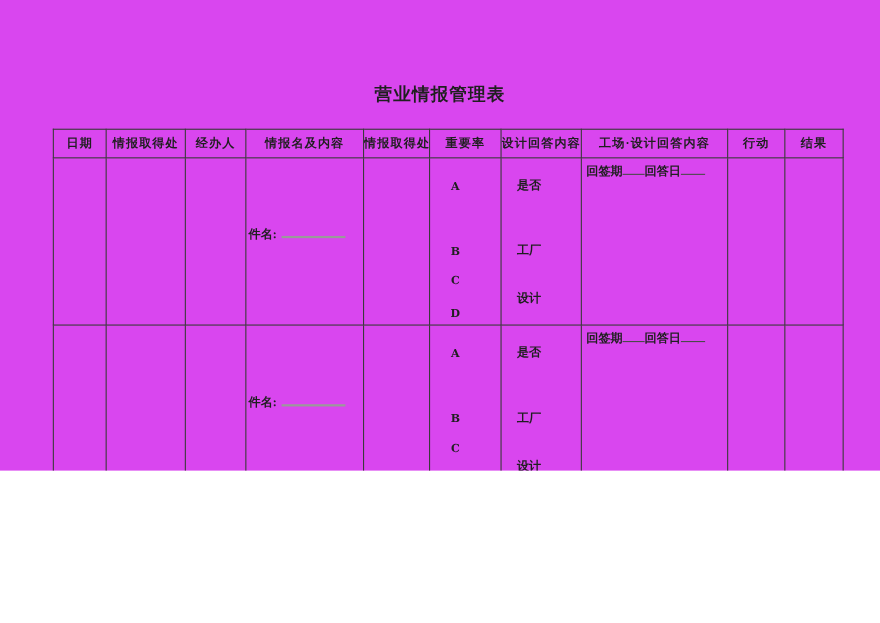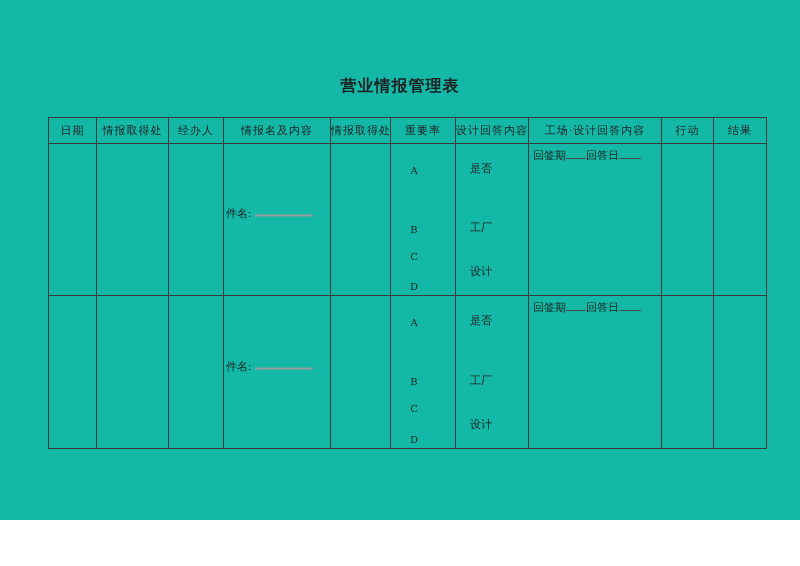--- a/index.html
+++ b/index.html
@@ -1,20 +1,20 @@
 <!DOCTYPE html>
 <html><head>
 <meta charset="utf-8">
 <style>
   html,body { margin:0; padding:0; background:#ffffff; }
   .page {
     position: relative;
     width: 800px;
-    height: 520px;
-    background: #14b8a6;
+    height: 428px;
+    background: #d946ef;
     font-family: "Liberation Serif", "DejaVu Serif", serif;
     color: #1f1f1f;
     overflow: hidden;
   }
   .doc-title {
     position: absolute;
     top: 76px;
     left: 0;
     width: 100%;
     text-align: center;
@@ -43,21 +43,21 @@
     position: absolute;
     top: 117px;
     left: 48px;
     width: 718px;
     border-collapse: collapse;
     table-layout: fixed;
   }
   .form-table th, .form-table td {
     border: 1px solid #3a3a3a;
     padding: 0;
-    font-weight: normal;
+    font-weight: bold;
     font-size: 11px;
     overflow: hidden;
   }
   .form-table thead tr { height: 26px; }
   .form-table thead th {
     text-align: center;
     vertical-align: middle;
     letter-spacing: 1px;
     white-space: nowrap;
   }

